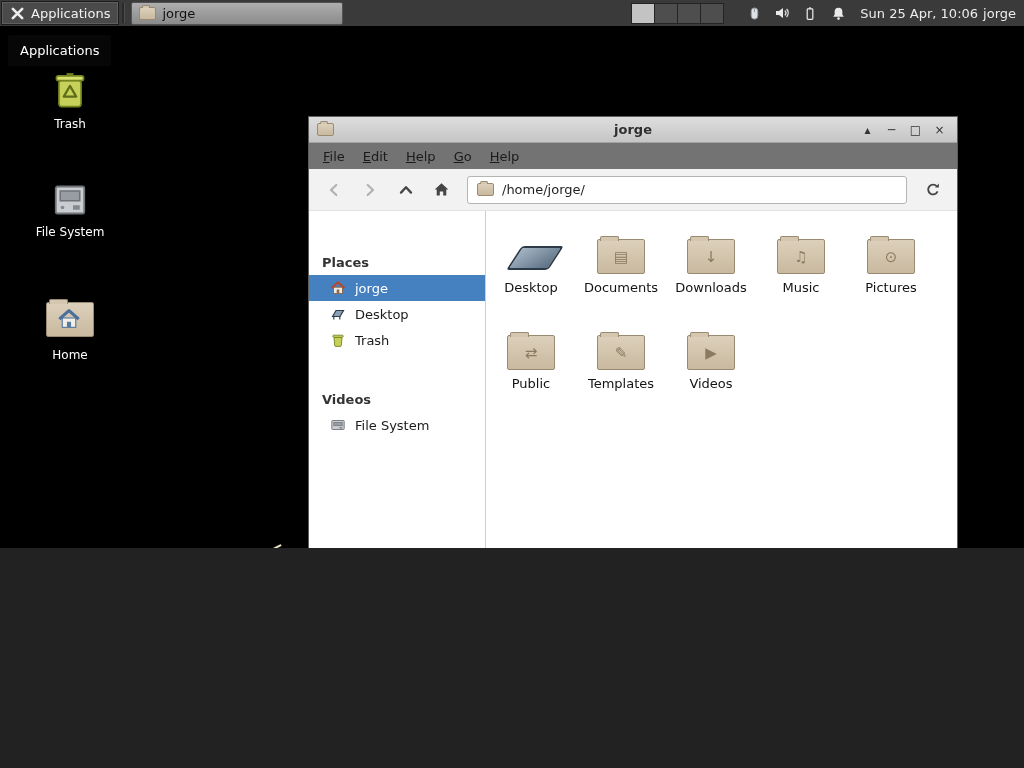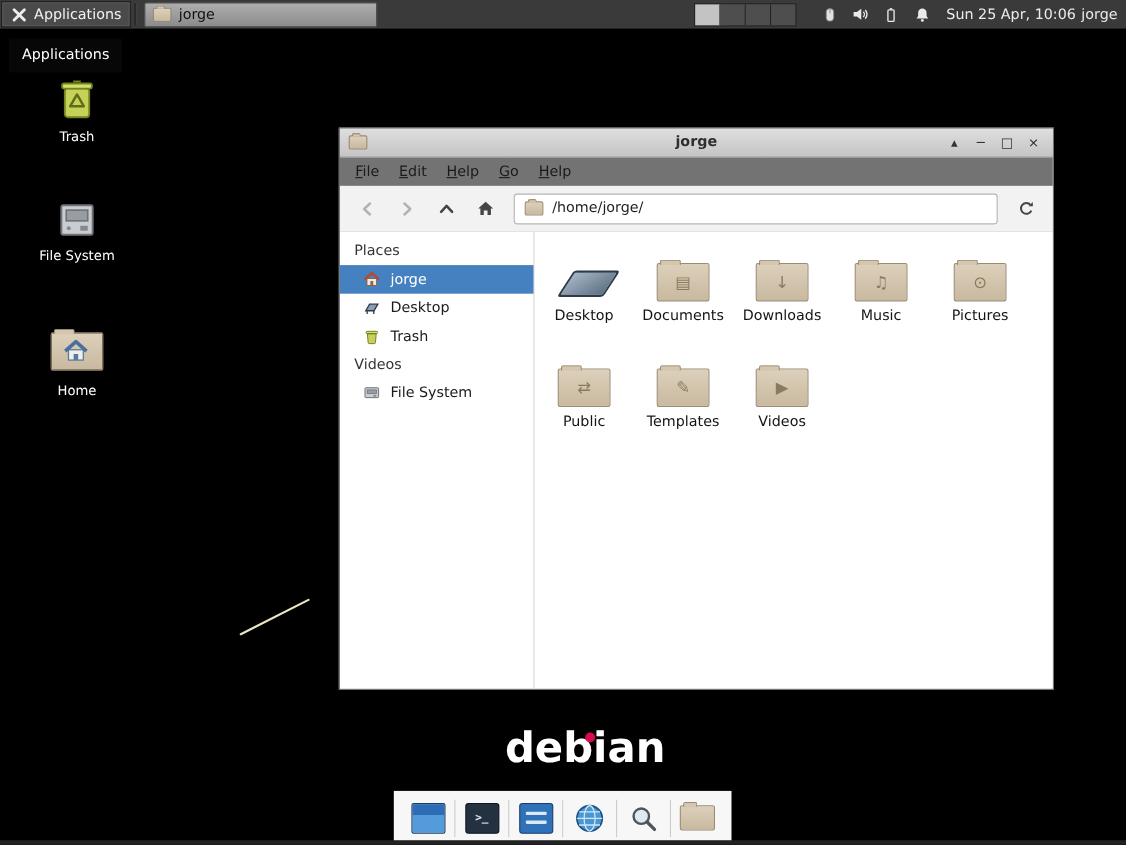--- a/index.html
+++ b/index.html
@@ -1,16 +1,16 @@
 <!DOCTYPE html>
 <html><head>
 <meta charset="utf-8">
 <style>
   html,body{margin:0;padding:0;background:#222;}
-  .screen{position:relative;width:1024px;height:764px;background:#000;overflow:hidden;
+  .screen{position:relative;width:1024px;height:548px;background:#000;overflow:hidden;
           font-family:"DejaVu Sans","Liberation Sans",sans-serif;}
 
   
   .panel-top{position:absolute;left:0;top:0;width:1024px;height:26px;background:#3a3a3a;
              display:flex;align-items:center;z-index:50;}
   .app-btn{display:flex;align-items:center;gap:6px;height:22px;margin-left:1px;padding:0 8px;
            background:#4a4a4a;border:1px solid #1d1d1d;box-shadow:inset 0 0 0 1px #5f5f5f;}
   .app-label{font-size:13px;color:#f2f2f2;white-space:nowrap;}
   .panel-sep{width:2px;height:20px;margin:0 3px;background:#2a2a2a;border-right:1px solid #4e4e4e;}
   .taskbar-btn{display:flex;align-items:center;gap:6px;width:196px;height:21px;margin-left:3px;padding:0 7px;
@@ -59,21 +59,21 @@
   .menu-item{display:flex;align-items:center;padding:0 9px;font-size:13px;color:#1b1b1b;}
   .menu-item>span{display:block;}
   .menu-item>span::first-letter{text-decoration:underline;}
   .toolbar{flex:none;height:41px;display:flex;align-items:center;padding:0 8px;gap:3px;background:#f2f2f2;}
   .tool-btn{width:33px;height:30px;display:flex;align-items:center;justify-content:center;border-radius:3px;}
   .pathbar{flex:1;height:26px;margin:0 6px;background:#fff;border:1px solid #b5b5b5;border-radius:3px;
            display:flex;align-items:center;gap:8px;padding:0 9px;}
   .path-text{font-size:13px;color:#1e1e1e;}
   .win-body{flex:1;display:flex;min-height:0;border-top:1px solid #e3e3e3;}
   .sidebar{flex:none;width:176px;background:#fff;border-right:1px solid #d2cec6;padding-top:5px;}
-  .side-header{font-size:13px;font-weight:normal;color:#333;padding:5px 10px 5px 13px;}
+  .side-header{font-size:13px;font-weight:bold;color:#333;padding:5px 10px 5px 13px;margin-top:34px;}
   .side-item{height:26px;display:flex;align-items:center;gap:9px;padding-left:21px;font-size:13px;color:#1b1b1b;}
   .side-item.selected{background:#4580c0;color:#fff;}
   .files{flex:1;position:relative;background:#fff;}
   .file-item{position:absolute;width:90px;display:flex;flex-direction:column;align-items:center;}
   .ficon{height:48px;display:flex;align-items:flex-end;justify-content:center;}
   .flabel{margin-top:6px;font-size:13px;color:#141414;}
   .desk-shape{position:relative;width:58px;height:36px;}
   .desk-top{position:absolute;left:12px;top:8px;width:38px;height:20px;border-radius:3px;
             background:linear-gradient(135deg,#a5b6c6,#5d7184);border:2px solid #2d3a48;
             transform:skewX(-33deg);}

